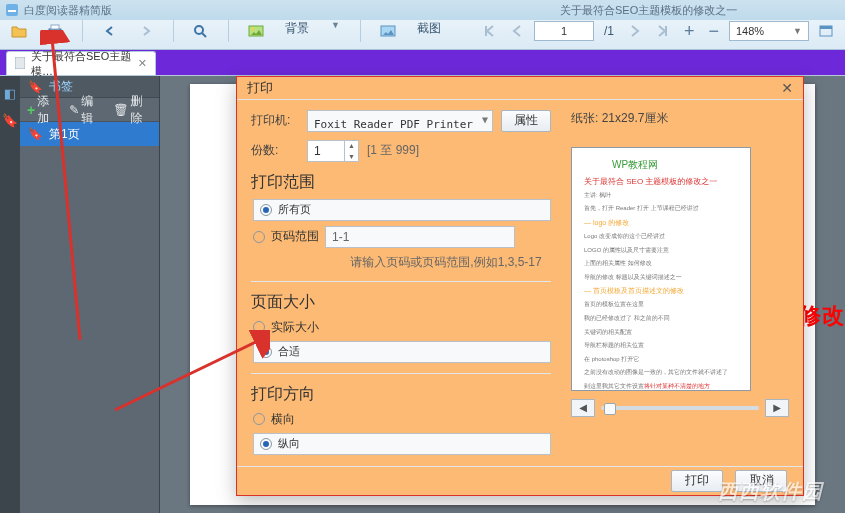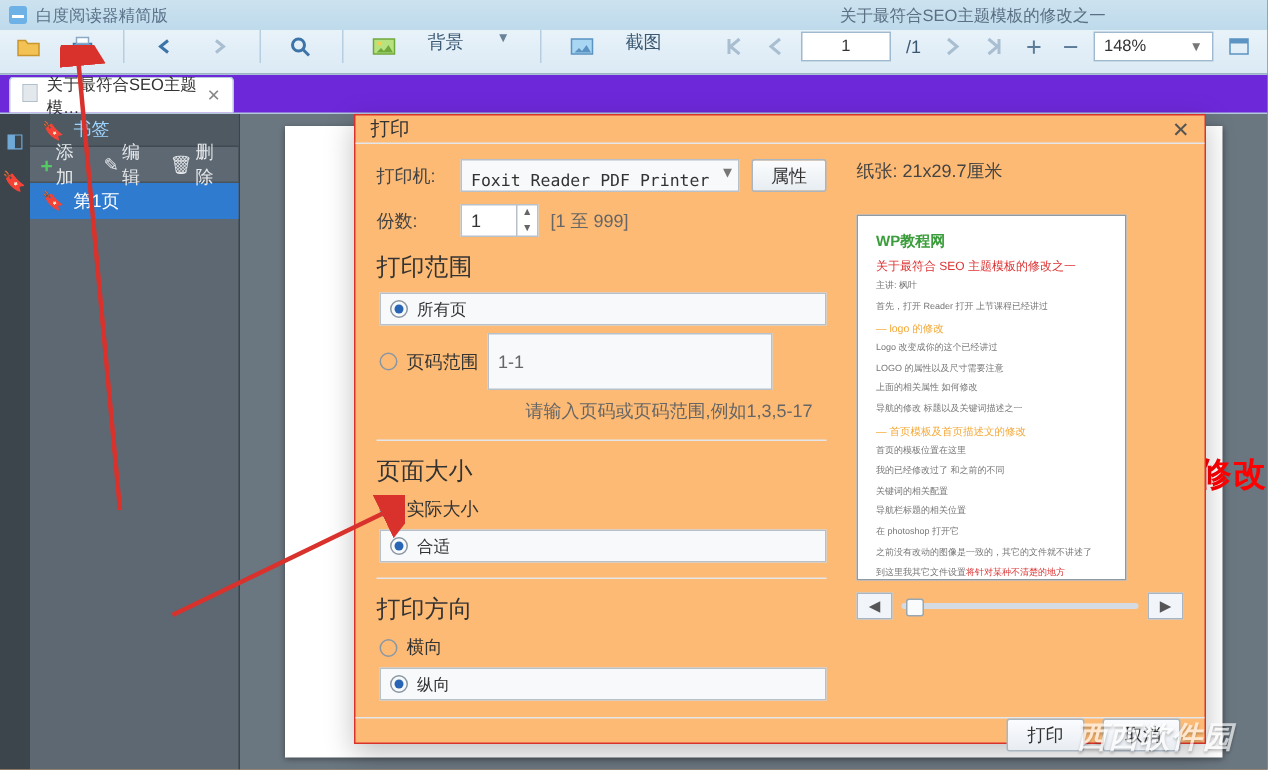--- a/index.html
+++ b/index.html
@@ -178,33 +178,33 @@
   .spin .sbtn span{ flex:1; display:flex;align-items:center;justify-content:center;font-size:7px;color:#666;}
   .hint { color:#666; }
   .h2 { font-size:16px; color:#333; margin:10px 0 6px 0;}
   .radio { display:flex; align-items:center; gap:6px; margin:5px 0 5px 2px;}
   .radio .dot{
     width:12px;height:12px;border:1px solid #8a97a3;border-radius:50%;
     display:flex;align-items:center;justify-content:center;
   }
   .radio.sel .dot::after{content:"";width:6px;height:6px;border-radius:50%;background:#2866b5;}
   .input {
-    height:38px; border:1px solid #b8c1ca; background:#f7f9fb;
+    height:22px; border:1px solid #b8c1ca; background:#f7f9fb;
     padding:0 6px; display:flex; align-items:center; color:#666; flex:1;
     max-width:190px;
   }
   .note { color:#666; text-align:center; margin:6px 0 4px 90px;}
   hr.sep { border:none; border-top:1px solid #e3e6ea; margin:10px 0;}
   .paper { color:#444; margin-bottom:20px;}
   .preview {
     width:180px; height:244px; border:1px solid #8f9aa4;
     background:#fff; padding:10px 12px; overflow:hidden;
     display:flex; flex-direction:column; gap:4px;
   }
-  .preview .pv-logo { color:#3a9c3a; font-weight:bold; font-size:10px;}
+  .preview .pv-logo { color:#3a9c3a; font-weight:normal; font-size:10px;margin-left:28px;}
   .preview .pv-red { color:#d33; font-size:8px;}
   .preview .pv-orange{color:#f4a837;font-size:7px;}
   .preview .pv-l { color:#777; font-size:6px; line-height:1.6;}
   .prev-nav { display:flex; align-items:center; gap:6px; margin-top:8px;}
   .pv-btn { width:24px;height:18px;border:1px solid #a9b5c1;background:#f1f4f8;
     display:flex;align-items:center;justify-content:center;font-size:10px;color:#555;}
   .pv-slider{ flex:1;height:4px;background:#d5dbe2;border-radius:2px;position:relative;}
   .pv-slider::after{content:"";position:absolute;left:3px;top:-3px;width:10px;height:10px;
     background:#f9fbfd;border:1px solid #99a7b3;border-radius:2px;}
   .pv-count{ color:#555; margin-top:4px; text-align:center;}

